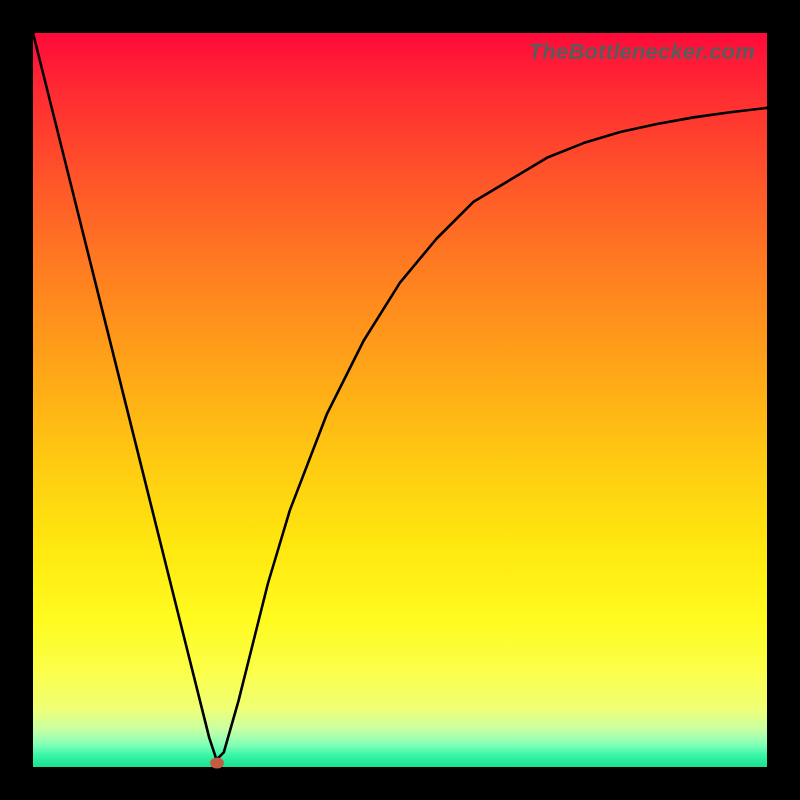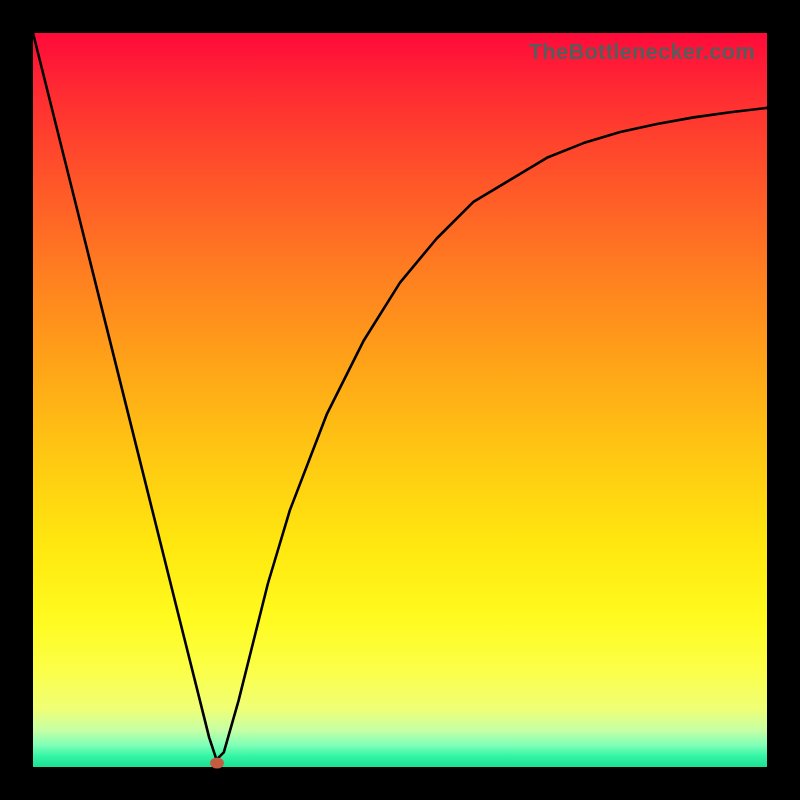--- a/index.html
+++ b/index.html
@@ -9,20 +9,21 @@
     height: 800px;
     overflow: hidden;
     background: #000;
     font-family: Arial, Helvetica, sans-serif;
   }
   .frame {
     position: relative;
     width: 800px;
     height: 800px;
     background: #000;
+    font-style: italic;
   }
   .plot-area {
     position: absolute;
     left: 33px;
     top: 33px;
     width: 734px;
     height: 734px;
     background: linear-gradient(
       to bottom,
       #ff0a3a 0%,

